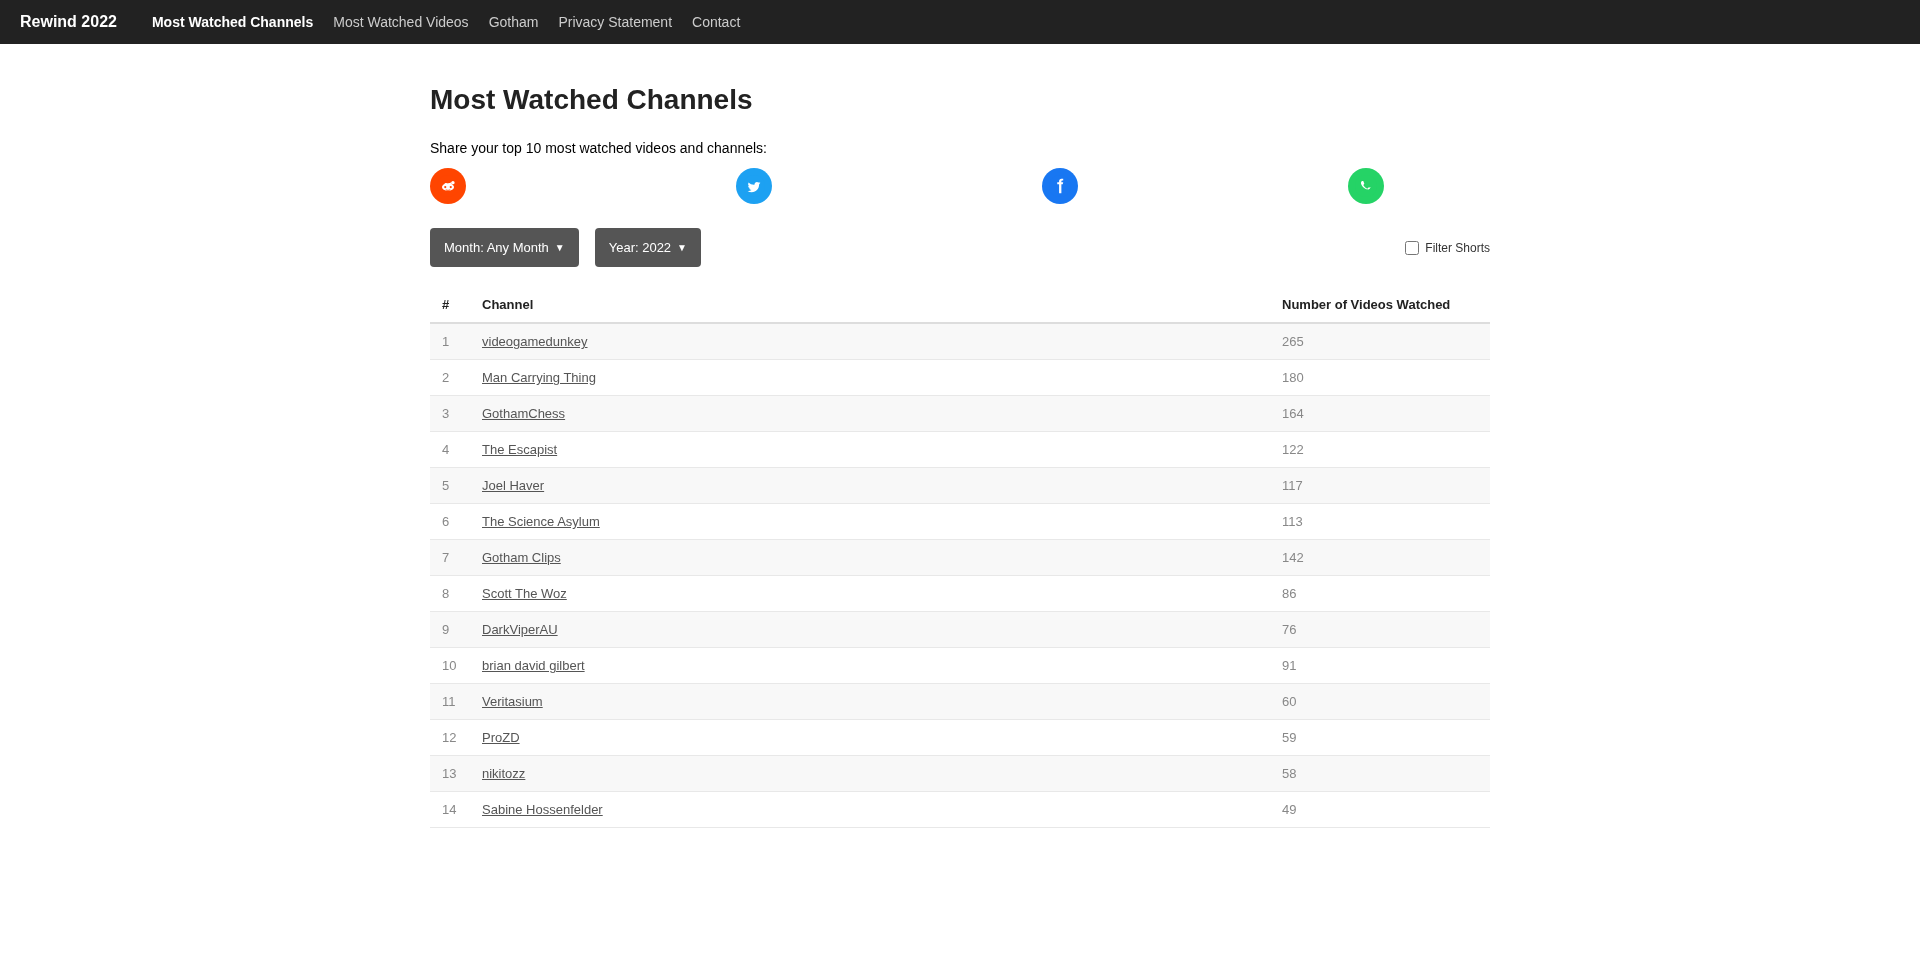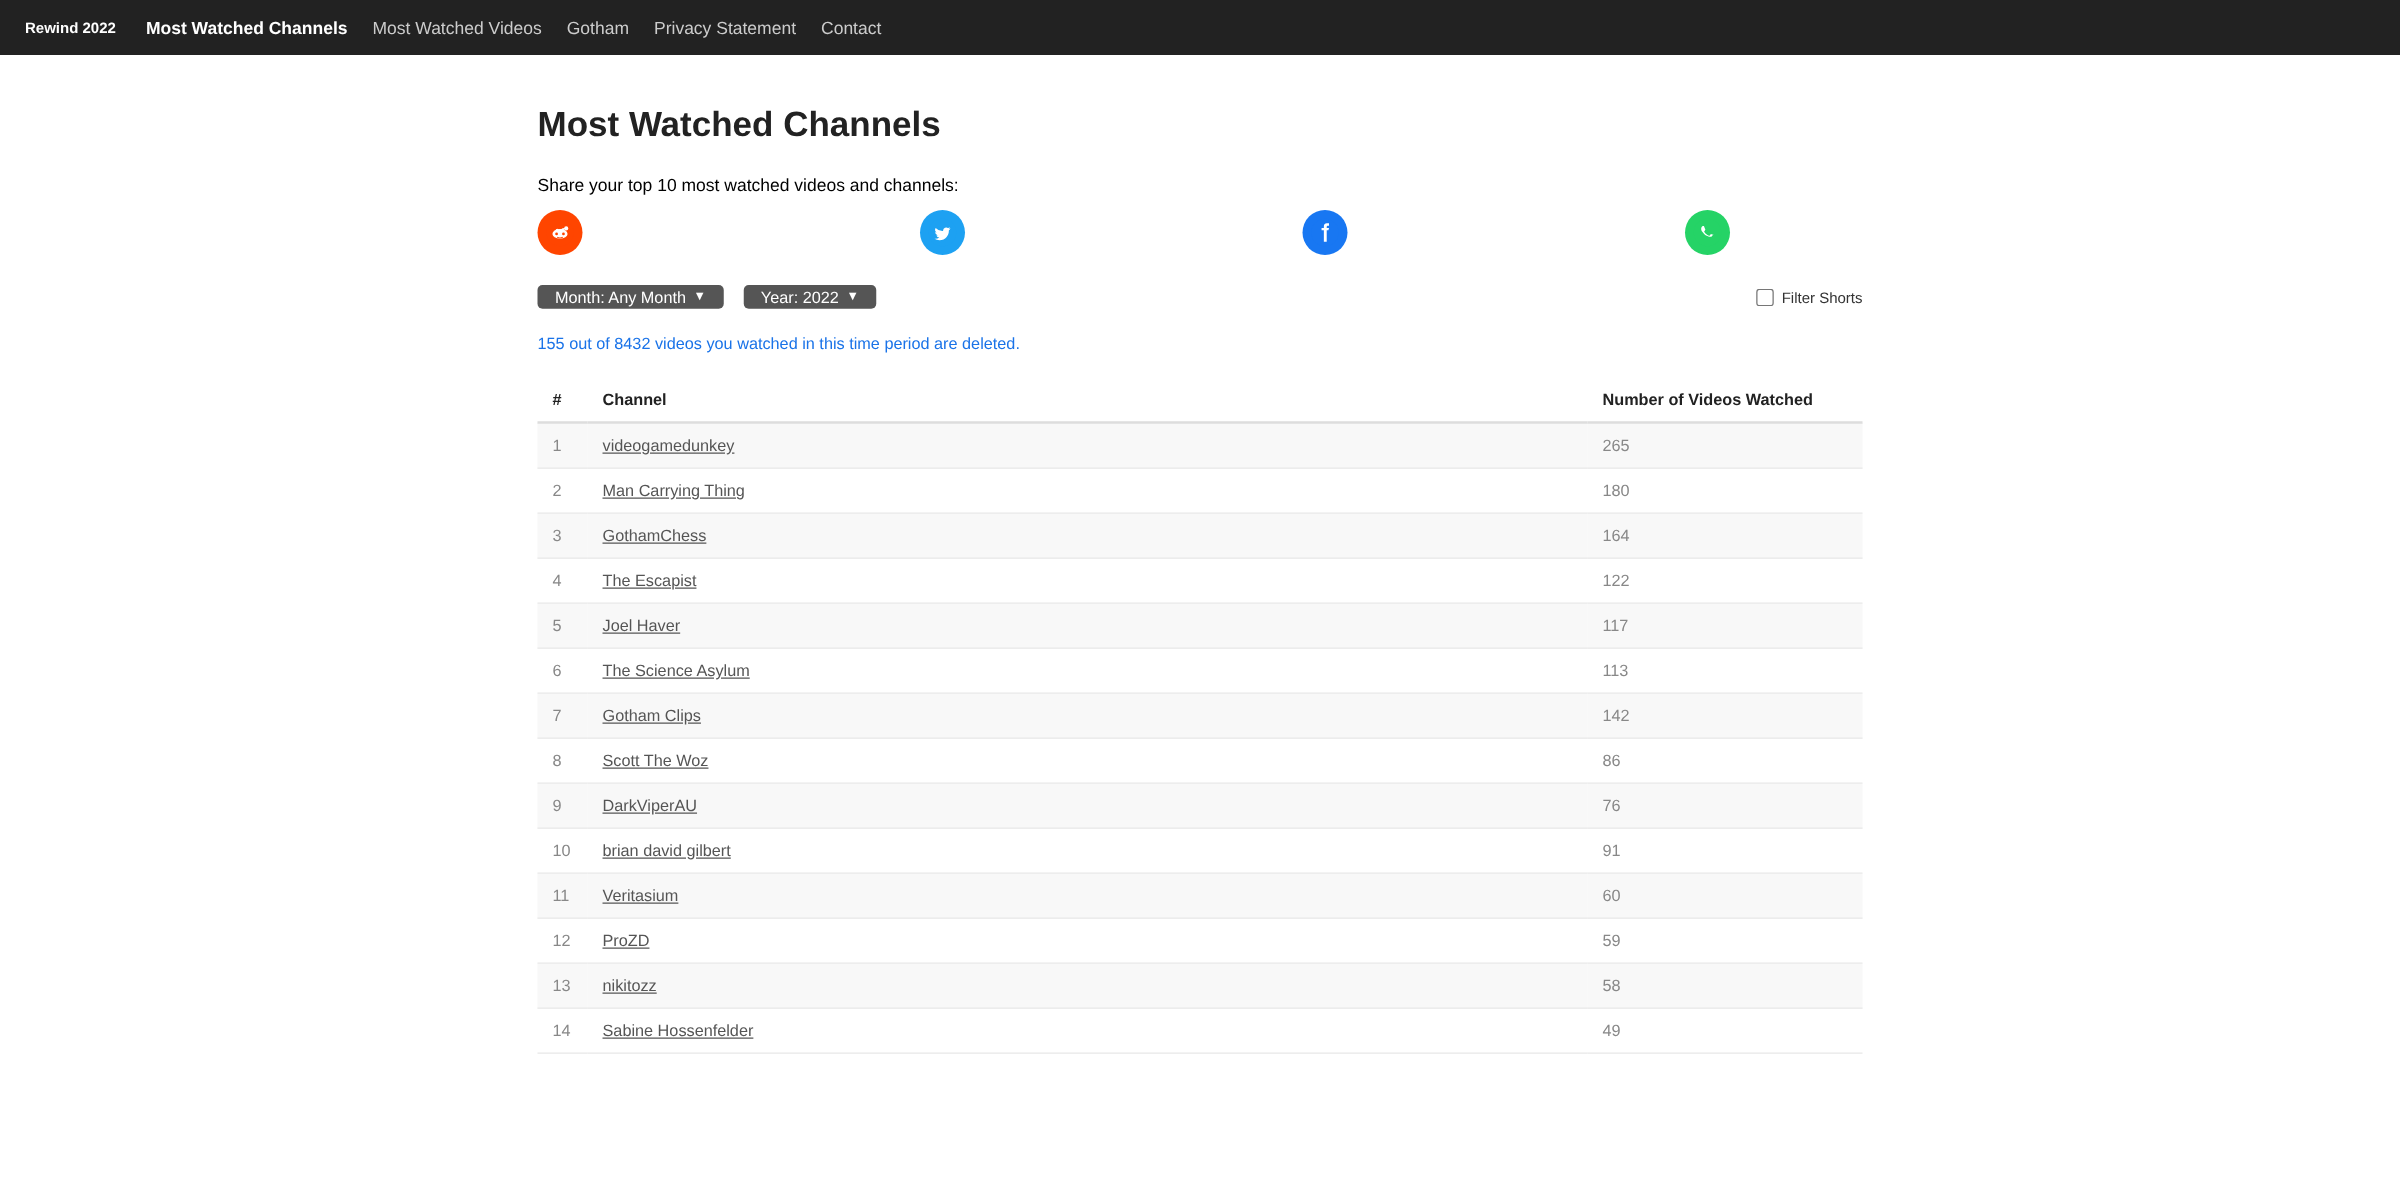--- a/index.html
+++ b/index.html
@@ -9,22 +9,22 @@
     nav {
       background: #222;
       padding: 0 20px;
       display: flex;
       align-items: center;
       height: 44px;
     }
     nav .brand {
       color: #fff;
       font-weight: bold;
-      font-size: 12px;
-      margin-right: 24px;
+      font-size: 16px;
+      margin-right: 35px;
       white-space: nowrap;
     }
     nav .nav-links {
       display: flex;
       gap: 20px;
     }
     nav .nav-links a {
       color: #ccc;
       text-decoration: none;
       font-size: 14px;
@@ -86,21 +86,21 @@
       display: flex;
       align-items: center;
       gap: 16px;
       margin-bottom: 20px;
     }
     .dropdown-btn {
       background: #555;
       color: #fff;
       border: none;
       border-radius: 4px;
-      padding: 2px 14px;
+      padding: 12px 14px;
       font-size: 13px;
       cursor: pointer;
       display: flex;
       align-items: center;
       gap: 6px;
     }
     .dropdown-arrow { font-size: 10px; }
 
     .filter-shorts-wrap {
       display: flex;
@@ -228,21 +228,20 @@
     <button class="dropdown-btn">
       <span>Year: 2022</span>
       <span class="dropdown-arrow">▼</span>
     </button>
     <div class="filter-shorts-wrap">
       <input type="checkbox" id="filter-shorts" style="">
       <label class="filter-shorts-label" for="filter-shorts">Filter Shorts</label>
     </div>
   </div>
 
-  <p class="info-text">155 out of 8432 videos you watched in this time period are deleted.</p>
 
   <table>
     <thead>
       <tr>
         <th class="col-num">#</th>
         <th class="col-channel">Channel</th>
         <th class="col-views">Number of Videos Watched</th>
       </tr>
     </thead>
     <tbody id="table-body">

